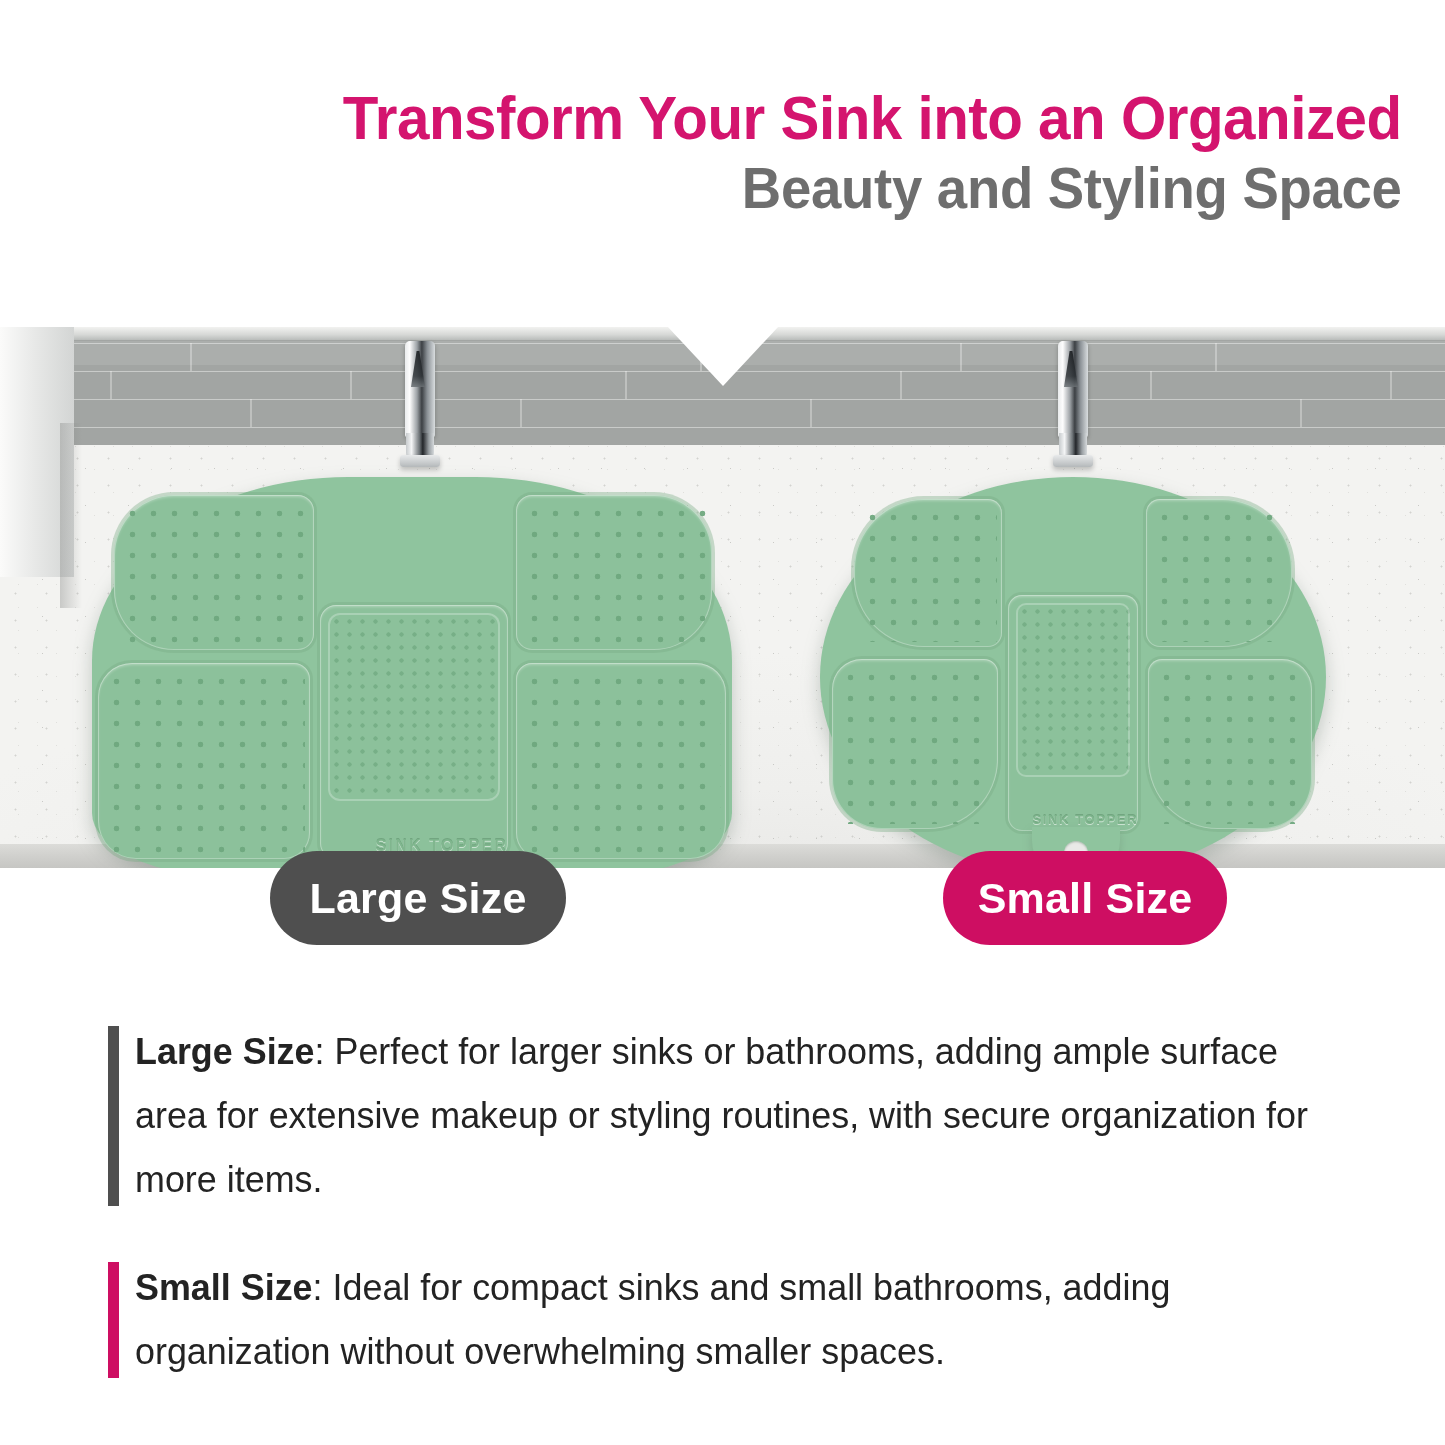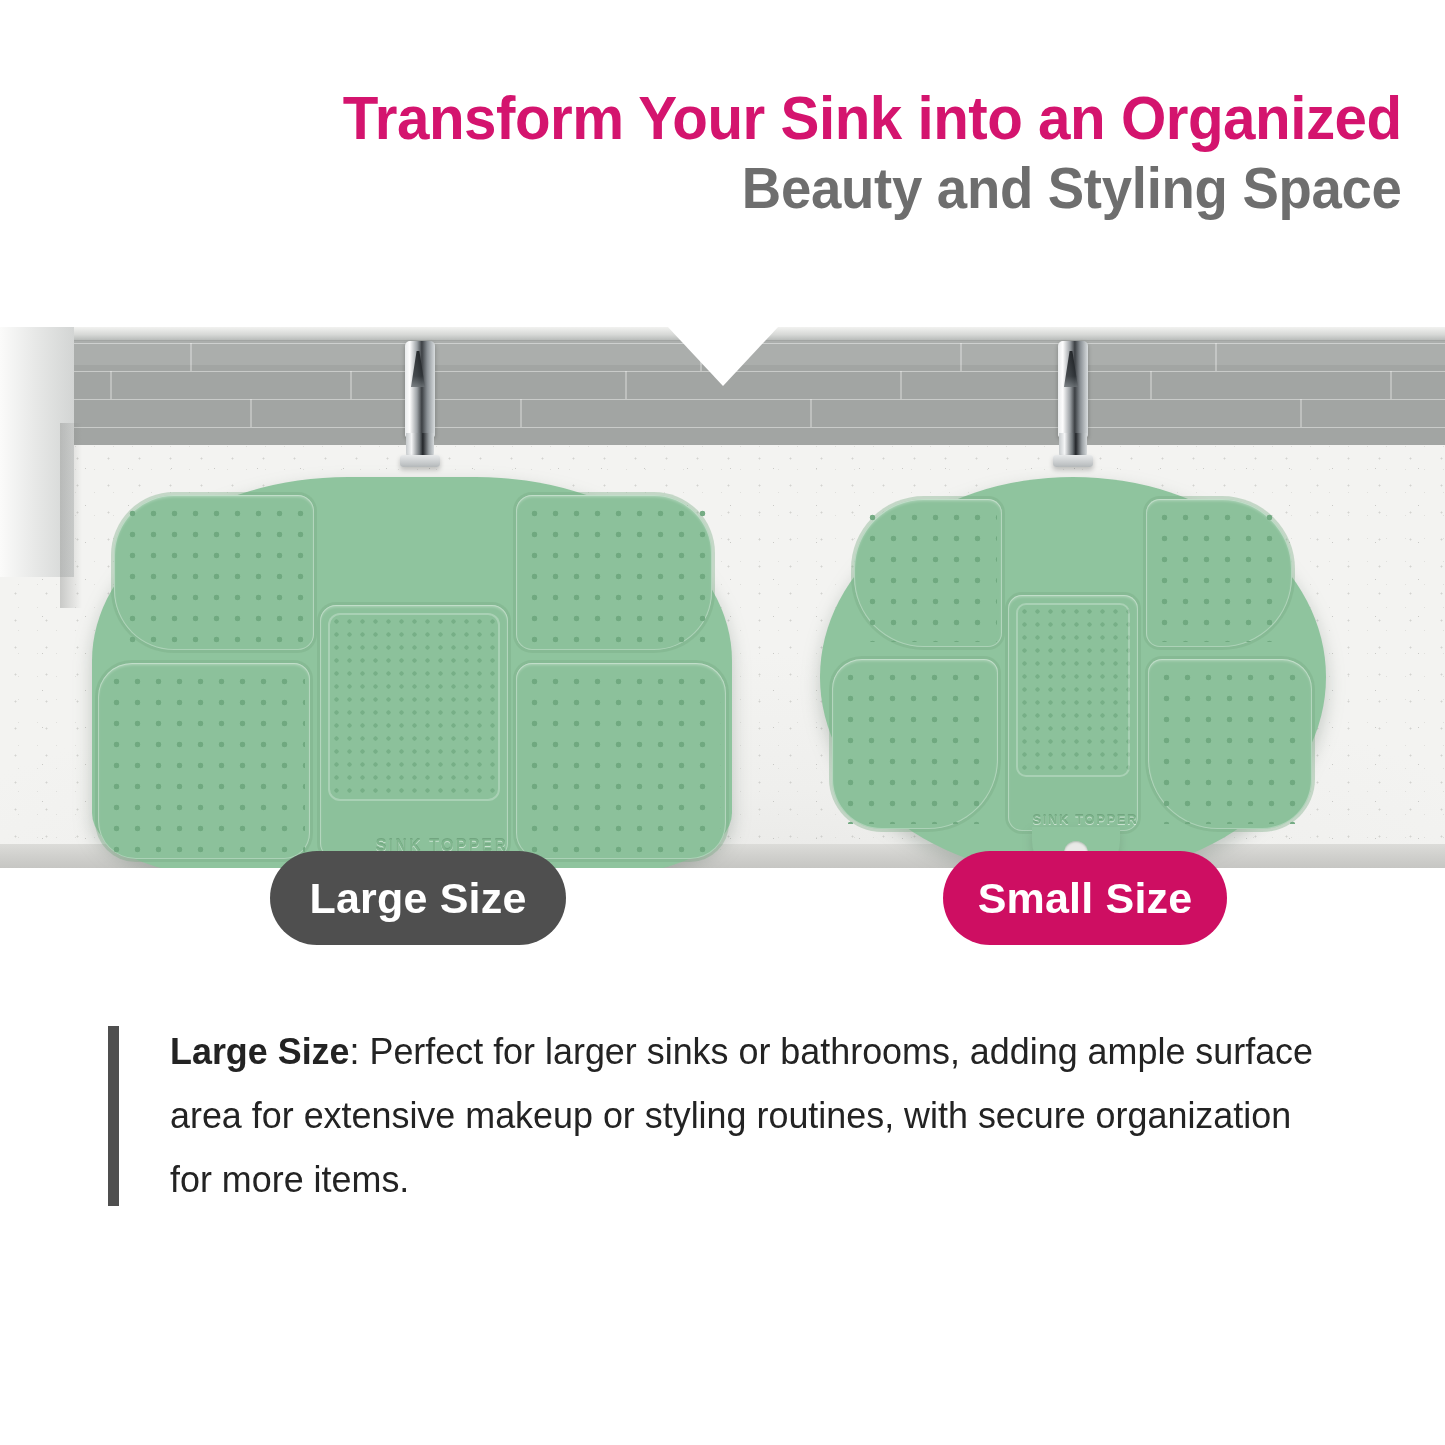--- a/index.html
+++ b/index.html
@@ -241,21 +241,21 @@
   .pill-small { background: #CE0E62; }
 
   
   .bullets {
     position: absolute;
     left: 108px; top: 1020px;
     width: 1250px;
   }
   .bullet {
     position: relative;
-    padding-left: 62px;
+    padding-left: 27px;
     margin-bottom: 44px;
   }
   .bullet .bar {
     position: absolute;
     left: 0; top: 6px;
     width: 11px; height: calc(100% - 12px);
   }
   .bar-gray { background: #4F4F4F; }
   .bar-pink { background: #CE0E62; }
   .bullet p {
@@ -401,14 +401,18 @@
   <span>Small Size</span>
 </div>
 
 <div class="bullets">
 
   <div class="bullet">
     <span class="bar bar-gray"></span>
     <p><b>Large Size</b><span>: </span><span>Perfect for larger sinks or bathrooms, adding ample surface area for extensive makeup or styling routines, with secure organization for more items.</span></p>
   </div>
 
+  <div class="bullet">
+    <span class="bar bar-pink"></span>
+    <p><b>Small Size</b><span>: </span><span>Ideal for compact sinks and small bathrooms, adding organization without overwhelming smaller spaces.</span></p>
+  </div>
 
 </div>
 
 </body></html>

